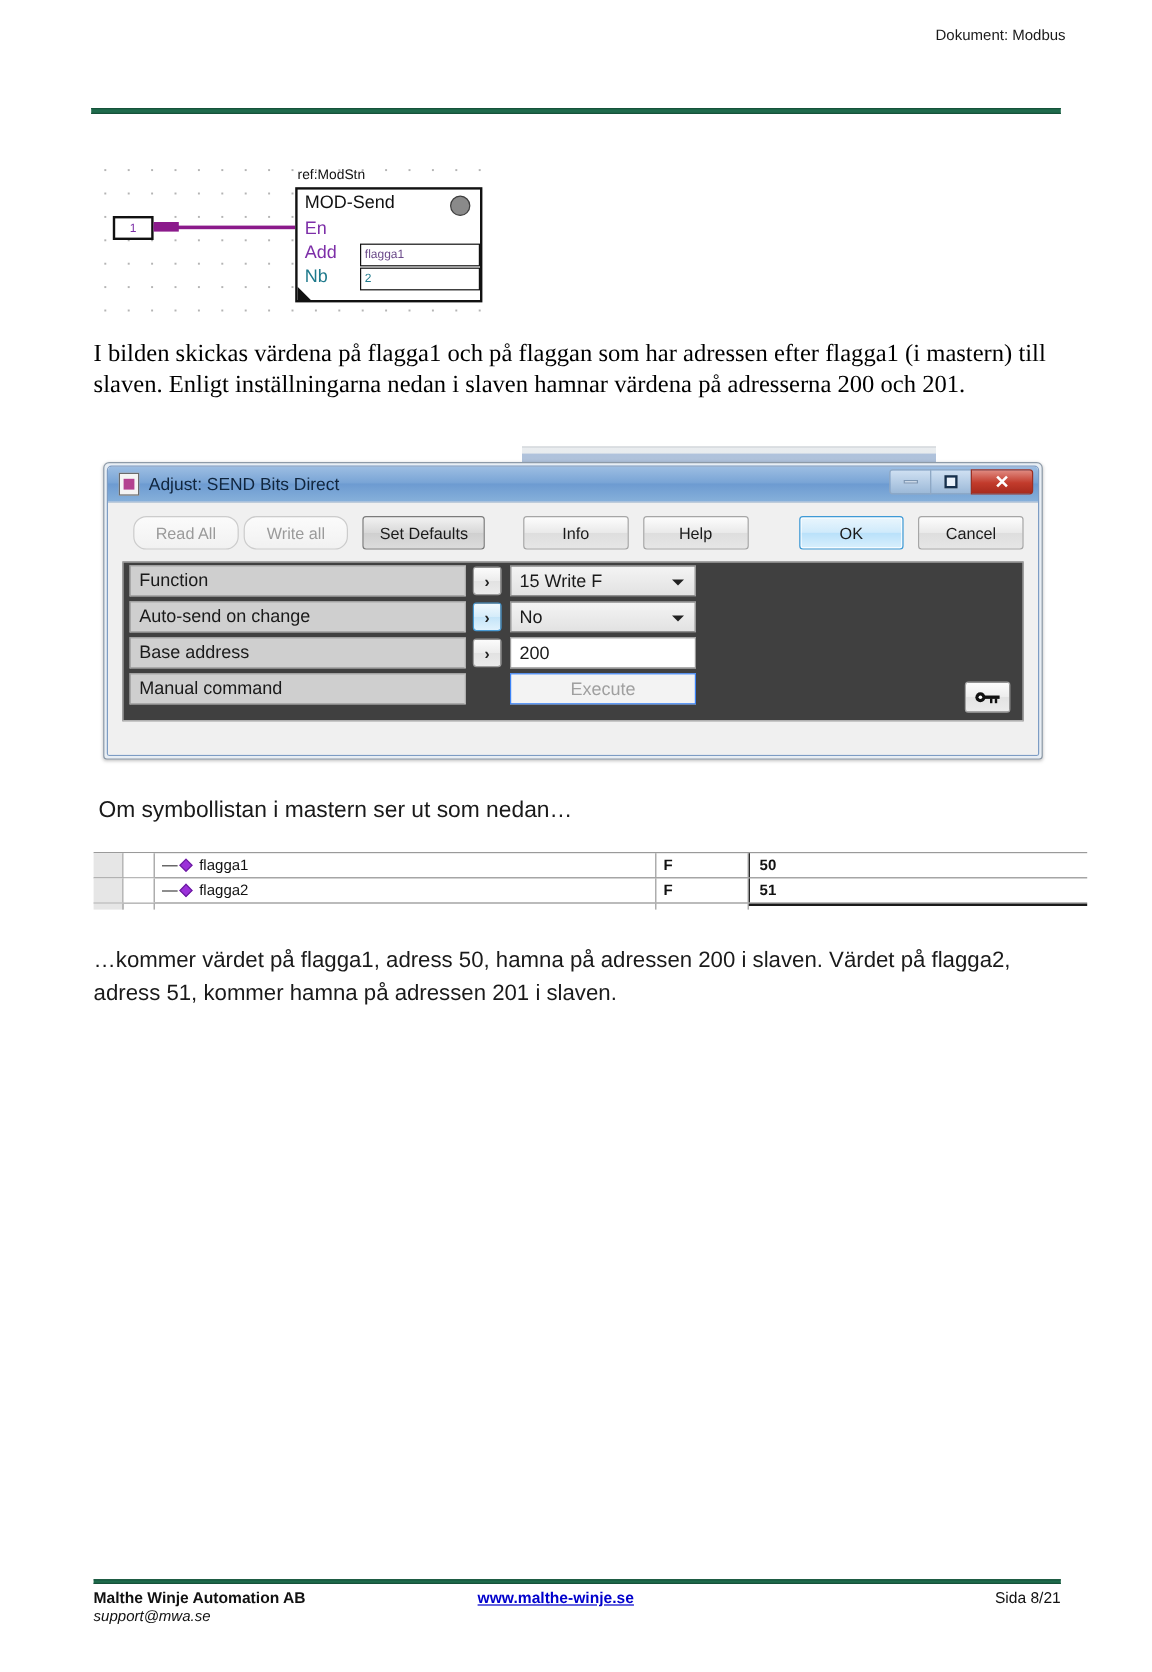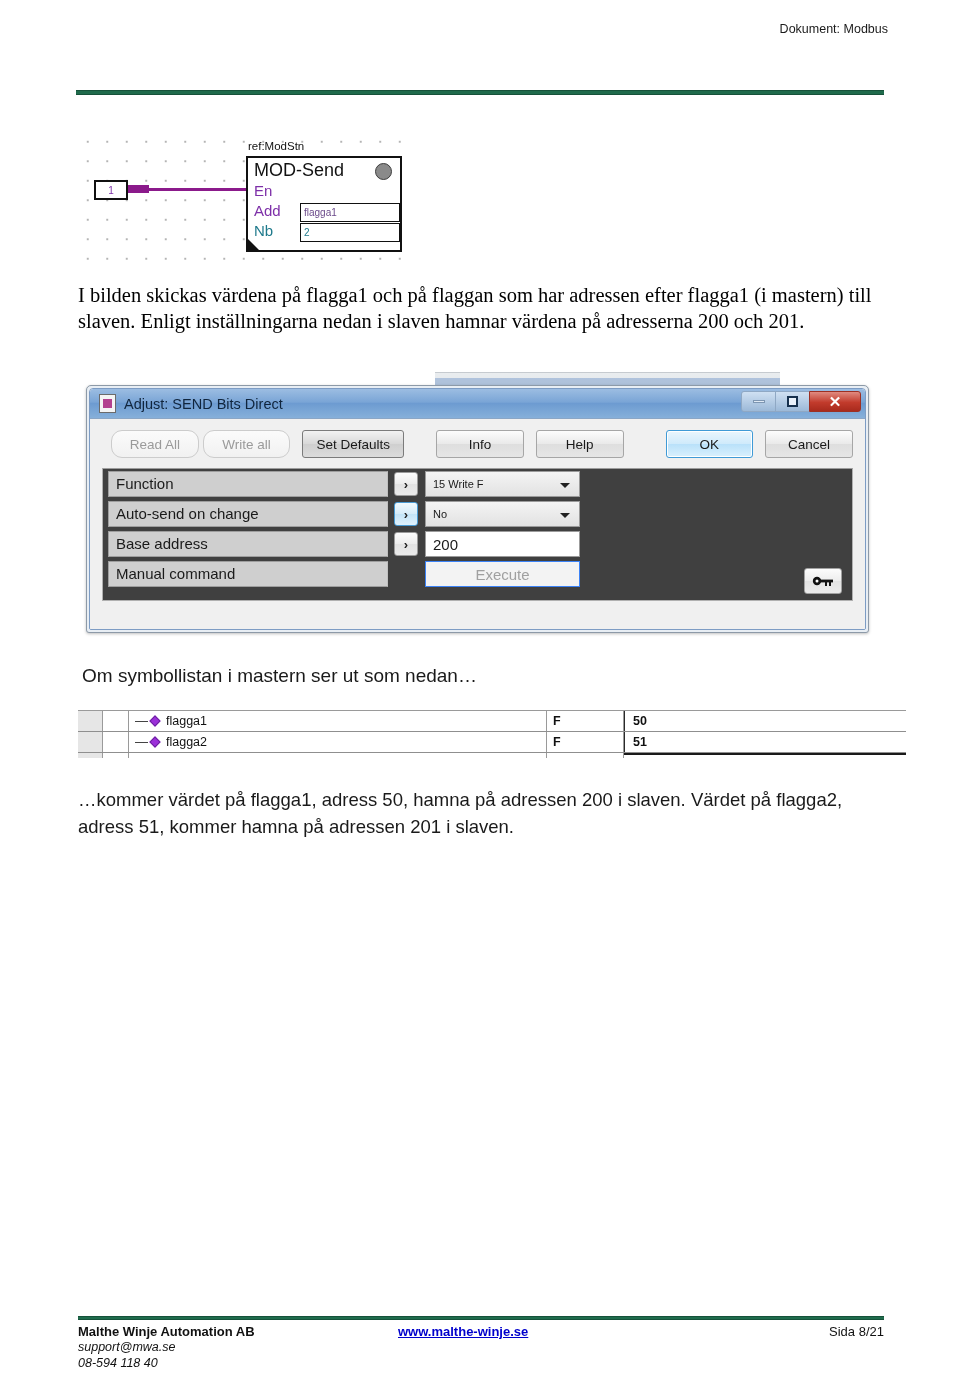--- a/index.html
+++ b/index.html
@@ -104,21 +104,21 @@
   .fbd-block {
     position: absolute;
     left: 168px; top: 24px;
     width: 156px; height: 96px;
     border: 2px solid #111;
     background: #fff;
   }
   .fbd-blockname {
     position: absolute;
     left: 6px; top: 2px;
-    font-size: 18px;
+    font-size: 15px;
     color: #111;
     font-family: "Liberation Sans", sans-serif;
   }
   .fbd-led {
     position: absolute;
     right: 8px; top: 5px;
     width: 17px; height: 17px;
     border-radius: 50%;
     background: #8a8a8a;
     border: 1.5px solid #3d3d3d;
@@ -341,21 +341,21 @@
   .arrow-btn.active {
     border-color: #4a9bd4;
     background: linear-gradient(180deg, #f2fafe, #d5ecfa 50%, #c3e4f8 51%, #e0f2fd);
   }
   .combo {
     width: 155px; height: 26px;
     margin-left: 7px;
     border: 1px solid #9b9b9b;
     background: linear-gradient(180deg, #f4f4f4, #e2e2e2);
     display: flex; align-items: center;
-    font-size: 11px;
+    font-size: 15px;
     color: #1a1a1a;
     padding-left: 7px;
     position: relative;
     font-family: "Liberation Sans", sans-serif;
   }
   .combo .caret {
     position: absolute;
     right: 9px; top: 11px;
     width: 0; height: 0;
     border-left: 5px solid transparent;
@@ -634,14 +634,13 @@
 <div class="para-sans" id="para3">…kommer värdet på flagga1, adress 50, hamna på adressen 200 i slaven. Värdet på flagga2, adress 51, kommer hamna på adressen 201 i slaven.</div>
 
 <div class="footer-rule"></div>
 <div class="footer">
   <div class="footer-line1">
     <div class="f-company">Malthe Winje Automation AB</div>
     <div class="f-web">www.malthe-winje.se</div>
     <div class="f-page">Sida 8/21</div>
   </div>
   <div class="f-email">support@mwa.se</div>
-  <div class="f-phone">08-594 118 40</div>
 </div>
 
 </body></html>

